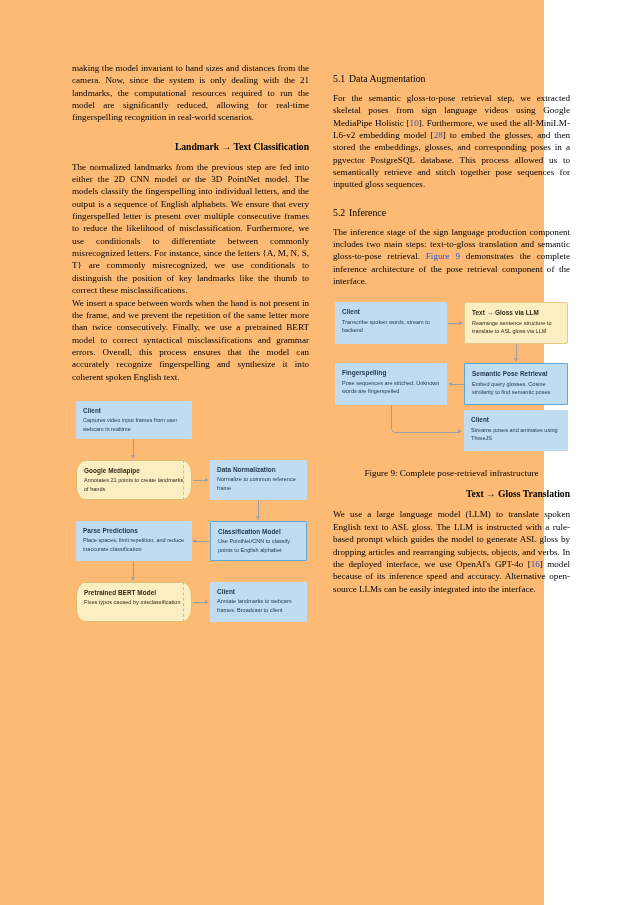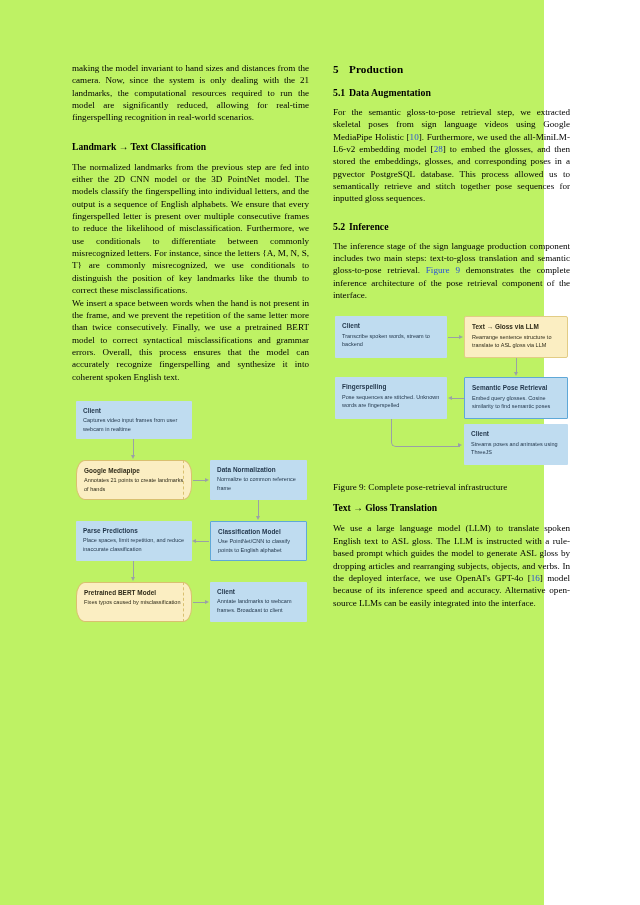--- a/index.html
+++ b/index.html
@@ -13,21 +13,21 @@
     position: relative;
     font-family: "Liberation Serif", "DejaVu Serif", serif;
     color: #000000;
     overflow: hidden;
   }
   .page {
     position: absolute;
     left: 0; top: 0;
     width: 544px;
     height: 905px;
-    background: #bef264;
+    background: #fdba74;
   }
   .columns {
     position: absolute;
     left: 72px;
     top: 62px;
     width: 498px;
     height: 780px;
     display: flex;
     gap: 24px;
   }
@@ -48,35 +48,37 @@
     margin: 0 0 8px 0;
     font-size: 11.2px;
     font-weight: bold;
     line-height: 14px;
     letter-spacing: 0.1px;
   }
   h2.sec-head .num { display: inline-block; width: 16px; }
   h3.subsec-head {
     margin: 15px 0 7px 0;
     font-size: 9.8px;
-    font-weight: bold;
+    font-weight: normal;
     line-height: 13px;
   }
   h3.subsec-head .num { display: inline-block; width: 16px; }
   h4.para-head {
     margin: 16px 0 8px 0;
     font-size: 9.6px;
     font-weight: bold;
     line-height: 13px;
+    text-align: right;
   }
   .cite { color: #2a50d8; }
   .linkref { color: #2a50d8; }
   .figure { margin: 14px 0 0 0; }
   .figcaption {
     font-size: 9.1px;
+    text-align: center;
     margin-top: 12px;
     line-height: 12px;
   }
   
   .diagram {
     position: relative;
     width: 237px;
   }
   .node {
     position: absolute;
@@ -228,23 +230,20 @@
             <span class="desc">Anntate landmarks to webcam frames. Broadcast to client</span>
           </div>
 
         </div>
       </div>
 
     </div>
 
     <div class="col">
 
-      <h2 class="sec-head">
-        <span class="num">5</span><span>Production</span>
-      </h2>
 
       <h3 class="subsec-head" style="margin-top:10px;">
         <span class="num">5.1</span><span>Data Augmentation</span>
       </h3>
 
       <p class="body-text"><span>For the semantic gloss-to-pose retrieval step, we extracted skeletal poses from sign language videos using Google MediaPipe Holistic [</span><span class="cite">10</span><span>]. Furthermore, we used the all-MiniLM-L6-v2 embedding model [</span><span class="cite">28</span><span>] to embed the glosses, and then stored the embeddings, glosses, and corresponding poses in a pgvector PostgreSQL database. This process allowed us to semantically retrieve and stitch together pose sequences for inputted gloss sequences.</span></p>
 
       <h3 class="subsec-head">
         <span class="num">5.2</span><span>Inference</span>
       </h3>

